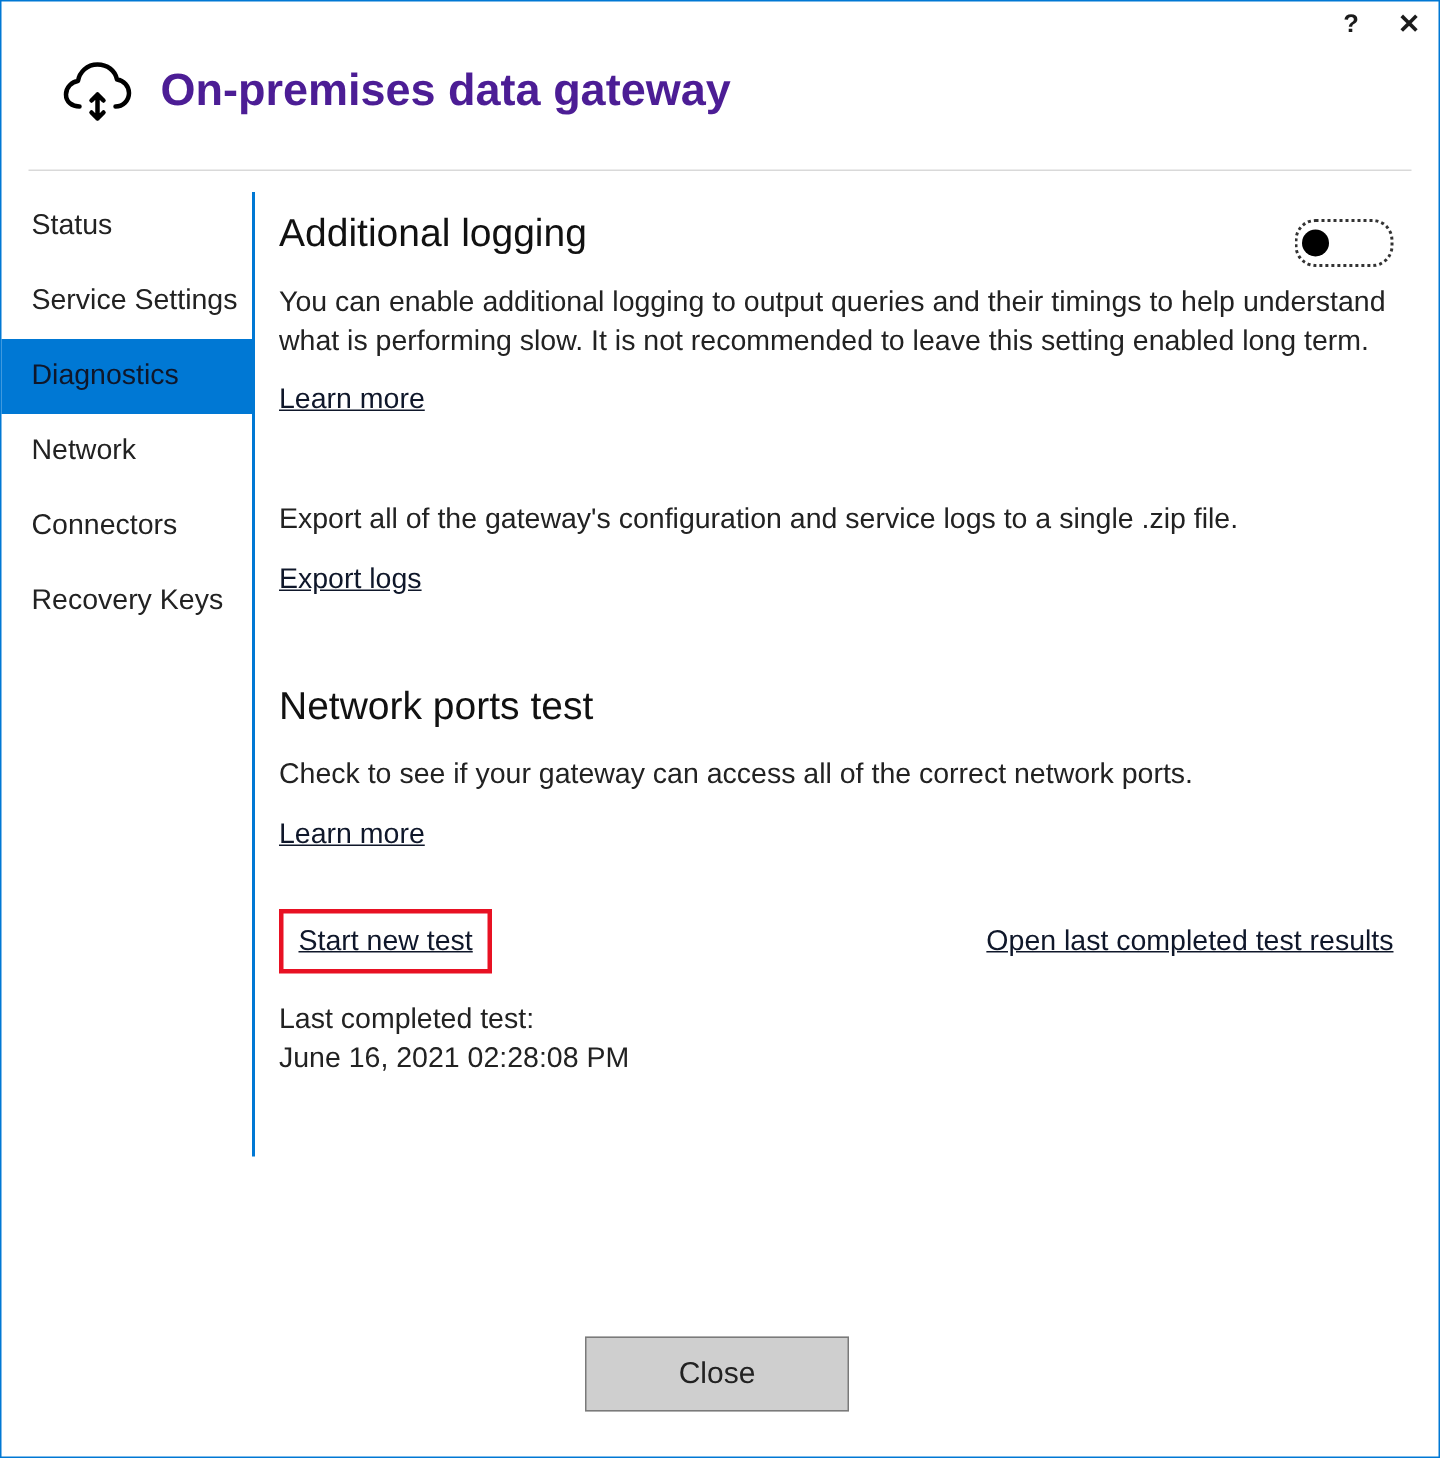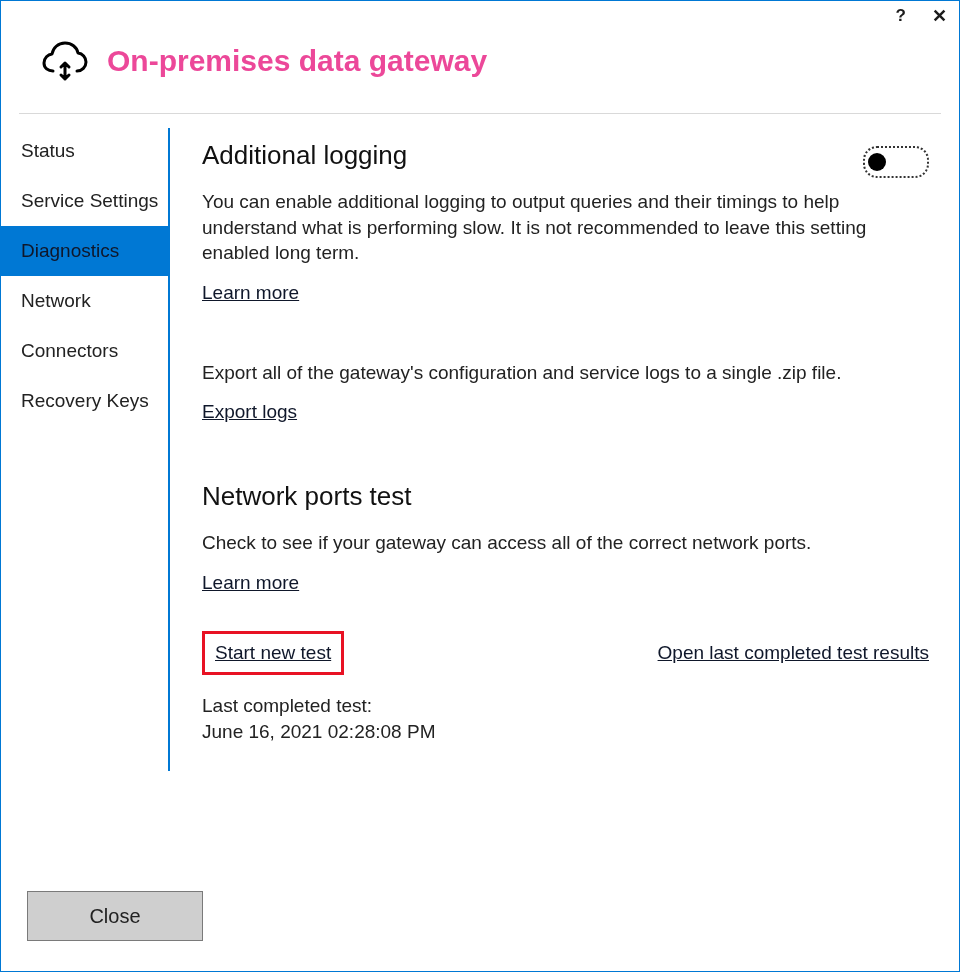--- a/index.html
+++ b/index.html
@@ -36,21 +36,21 @@
   .header {
     display: flex;
     align-items: center;
     padding: 6px 40px 28px 40px;
   }
   .header-icon { width: 48px; height: 48px; flex-shrink: 0; }
   .header-title {
     font-size: 30px;
     font-weight: 600;
     margin-left: 18px;
-    color: #ec4899;
+    color: #4c1d95;
   }
   .divider {
     height: 1px;
     background: #d9d9d9;
     margin: 0 18px;
   }
   
   .body {
     display: flex;
     flex: 1;
@@ -74,21 +74,21 @@
   
   .vsep {
     width: 2px;
     background: #0078d4;
     margin-top: 4px;
     margin-bottom: 120px;
   }
   
   .main {
     flex: 1;
-    padding: 14px 30px 0 32px;
+    padding: 14px 30px 0 16px;
     font-size: 19px;
     color: #222;
     line-height: 1.35;
   }
   .section { margin-bottom: 54px; }
   .section-header { display:flex; justify-content:space-between; align-items:center; }
   .section-title {
     font-size: 26px;
     font-weight: 400;
     margin-bottom: 16px;
@@ -135,21 +135,21 @@
   }
   .last-test {
     text-align: left;
     font-size: 19px;
     margin-top: 18px;
     line-height: 1.35;
   }
   
   .footer {
     display: flex;
-    justify-content: flex-start;
+    justify-content: center;
     padding: 0 30px 30px 0;
     margin-left: 26px;
   }
   .close-button {
     width: 176px;
     height: 50px;
     background: #cfcfcf;
     border: 1px solid #7a7a7a;
     font-size: 20px;
     color: #222;

